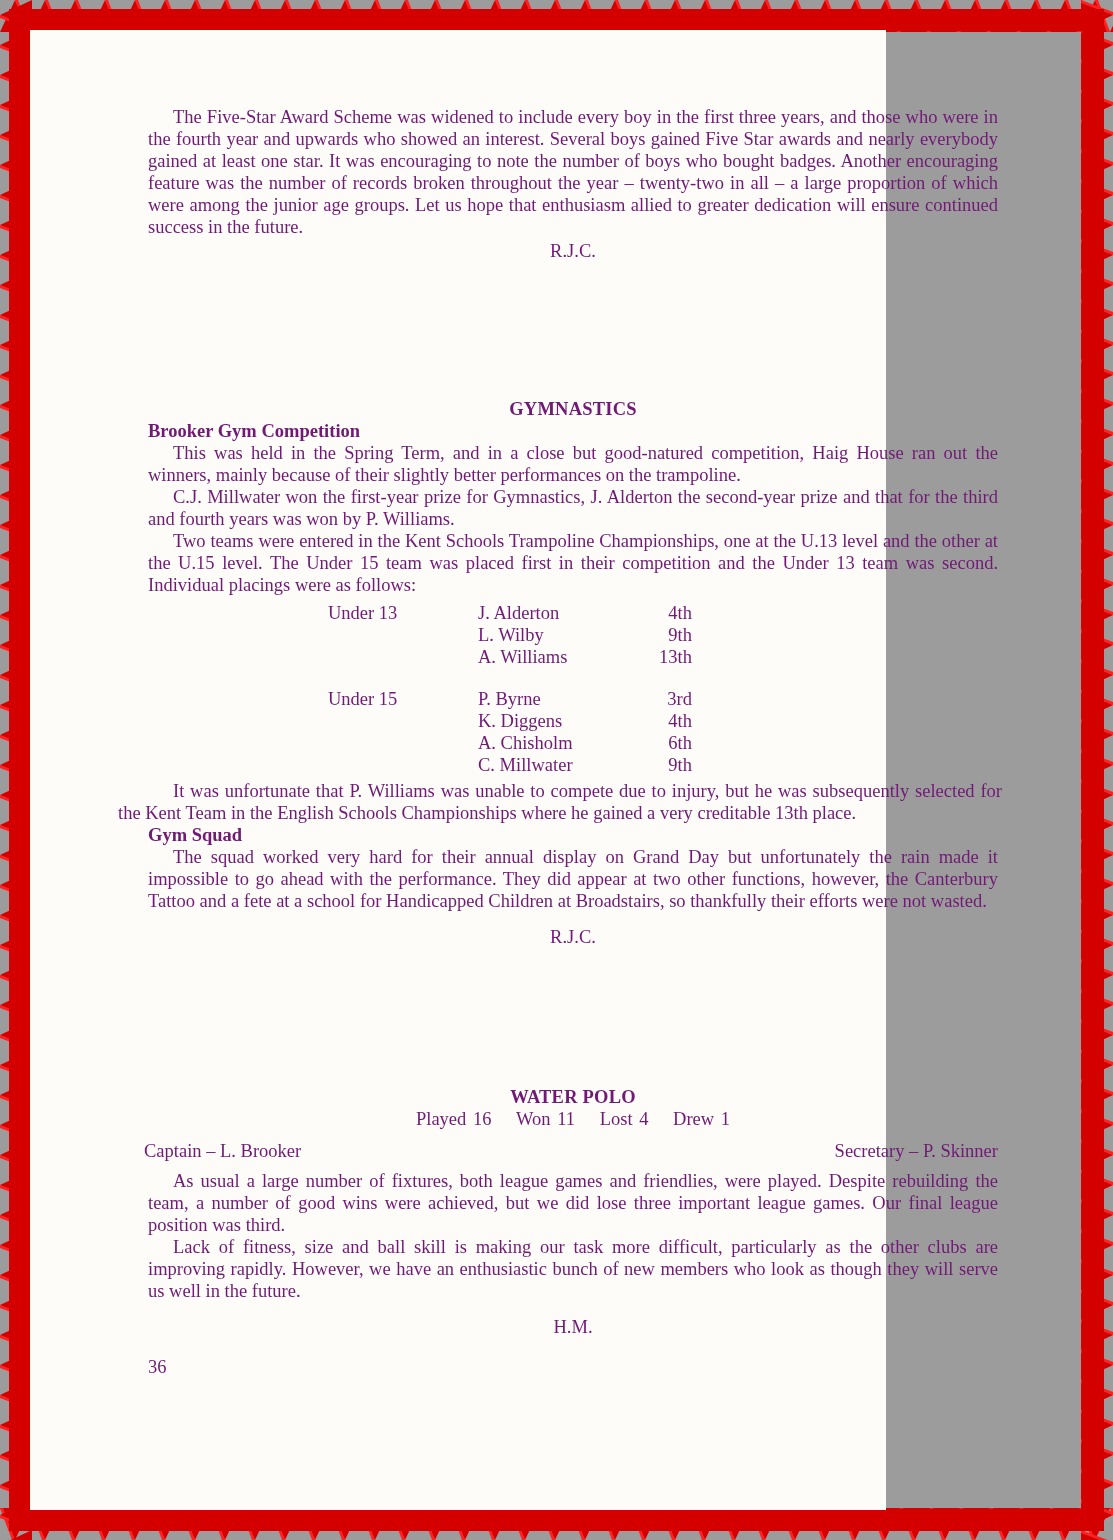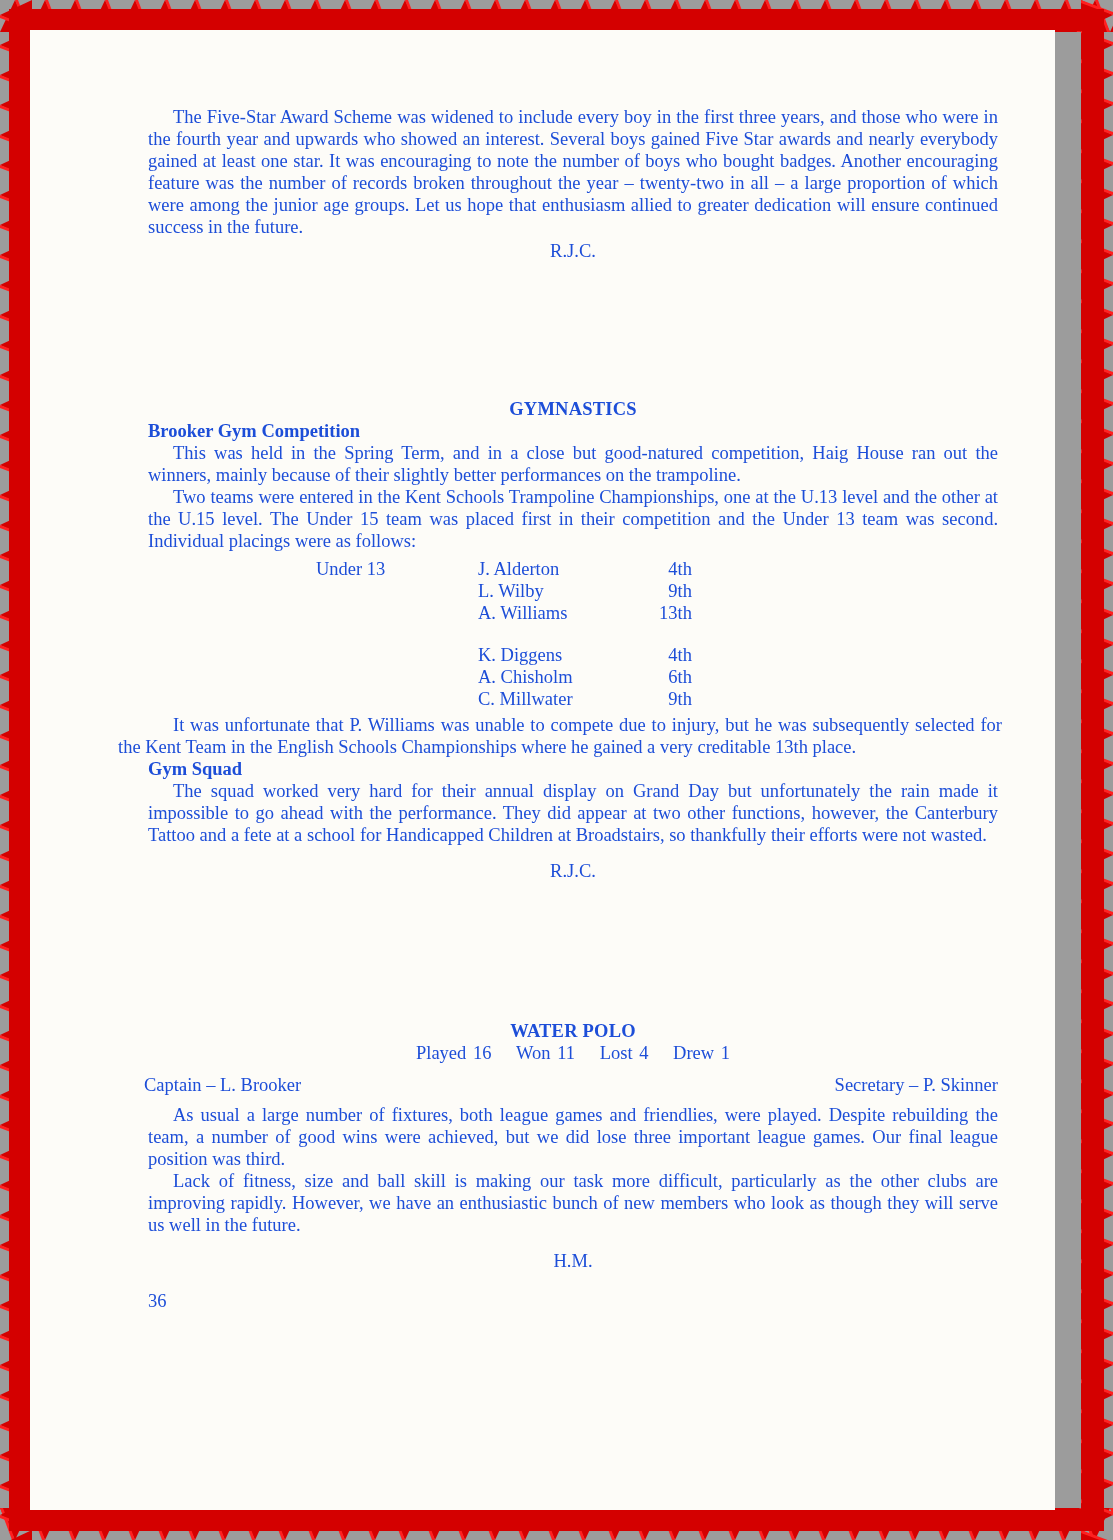--- a/index.html
+++ b/index.html
@@ -6,38 +6,38 @@
     body {
       width: 1113px; height: 1540px; position: relative; overflow: hidden;
       background: #9c9c9c;
       font-family: "Liberation Serif", "DejaVu Serif", serif;
     }
     .frame-red {
       position: absolute; left: 0; top: 0; width: 1113px; height: 1540px;
     }
     .frame-red svg { display: block; }
     .page {
-      position: absolute; left: 30px; top: 30px; width: 1025px; height: 1480px;
+      position: absolute; left: 30px; top: 30px; width: 856px; height: 1480px;
       background: #fdfcf8;
-      color: #1d4ed8;
+      color: #701a75;
       font-size: 18.5px;
       line-height: 22px;
     }
     .content { position: absolute; left: 118px; top: 76px; width: 850px; }
     .para { margin: 0; text-indent: 25px; text-align: justify; }
     .para.last { text-align-last: left; }
     .sign { text-align: center; margin: 2px 0 0 0; }
     .section-title {
       text-align: center; font-weight: bold; margin: 0;
       letter-spacing: 0.2px;
     }
     .sub-heading { font-weight: bold; margin: 0; }
     .placings { position: relative; margin: 6px 0 4px 0; }
     .placing-row { position: relative; height: 22px; }
-    .placing-row .grp { position: absolute; left: 168px; }
+    .placing-row .grp { position: absolute; left: 180px; }
     .placing-row .name { position: absolute; left: 330px; }
     .placing-row .pos { position: absolute; left: 490px; width: 54px; text-align: right; }
     .placing-gap { height: 20px; }
     .wp-stats { text-align: center; margin: 0 0 0 0; word-spacing: 2px; }
     .wp-stats span { margin: 0 9px; }
     .officials { display: flex; justify-content: space-between; margin: 10px 0 8px -4px; width: 854px; }
     .page-number { text-align: left; margin-top: 18px; }
     .spacer-a { height: 136px; }
     .spacer-b { height: 138px; }
     .out-left { margin-left: -30px; text-indent: 55px; width: 884px; }
@@ -77,40 +77,46 @@
   <div class="content">
 
     <p class="para last">The Five-Star Award Scheme was widened to include every boy in the first three years, and those who were in the fourth year and upwards who showed an interest. Several boys gained Five Star awards and nearly everybody gained at least one star. It was encouraging to note the number of boys who bought badges. Another encouraging feature was the number of records broken throughout the year – twenty-two in all – a large proportion of which were among the junior age groups. Let us hope that enthusiasm allied to greater dedication will ensure continued success in the future.</p>
     <p class="sign">R.J.C.</p>
 
     <div class="spacer-a"></div>
 
     <p class="section-title">GYMNASTICS</p>
     <p class="sub-heading">Brooker Gym Competition</p>
     <p class="para last">This was held in the Spring Term, and in a close but good-natured competition, Haig House ran out the winners, mainly because of their slightly better performances on the trampoline.</p>
+    <p class="para last">C.J. Millwater won the first-year prize for Gymnastics, J. Alderton the second-year prize and that for the third and fourth years was won by P. Williams.</p>
 
     <p class="para last">Two teams were entered in the Kent Schools Trampoline Championships, one at the U.13 level and the other at the U.15 level. The Under 15 team was placed first in their competition and the Under 13 team was second. Individual placings were as follows:</p>
 
     <div class="placings">
       <div class="placing-row">
         <span class="grp">Under 13</span>
         <span class="name">J. Alderton</span>
         <span class="pos">4th</span>
       </div>
       <div class="placing-row">
         <span class="grp"></span>
         <span class="name">L. Wilby</span>
         <span class="pos">9th</span>
       </div>
       <div class="placing-row">
         <span class="grp"></span>
         <span class="name">A. Williams</span>
         <span class="pos">13th</span>
       </div>
       <div class="placing-gap"></div>
+      <div class="placing-row">
+        <span class="grp">Under 15</span>
+        <span class="name">P. Byrne</span>
+        <span class="pos">3rd</span>
+      </div>
       <div class="placing-row">
         <span class="grp"></span>
         <span class="name">K. Diggens</span>
         <span class="pos">4th</span>
       </div>
       <div class="placing-row">
         <span class="grp"></span>
         <span class="name">A. Chisholm</span>
         <span class="pos">6th</span>
       </div>

